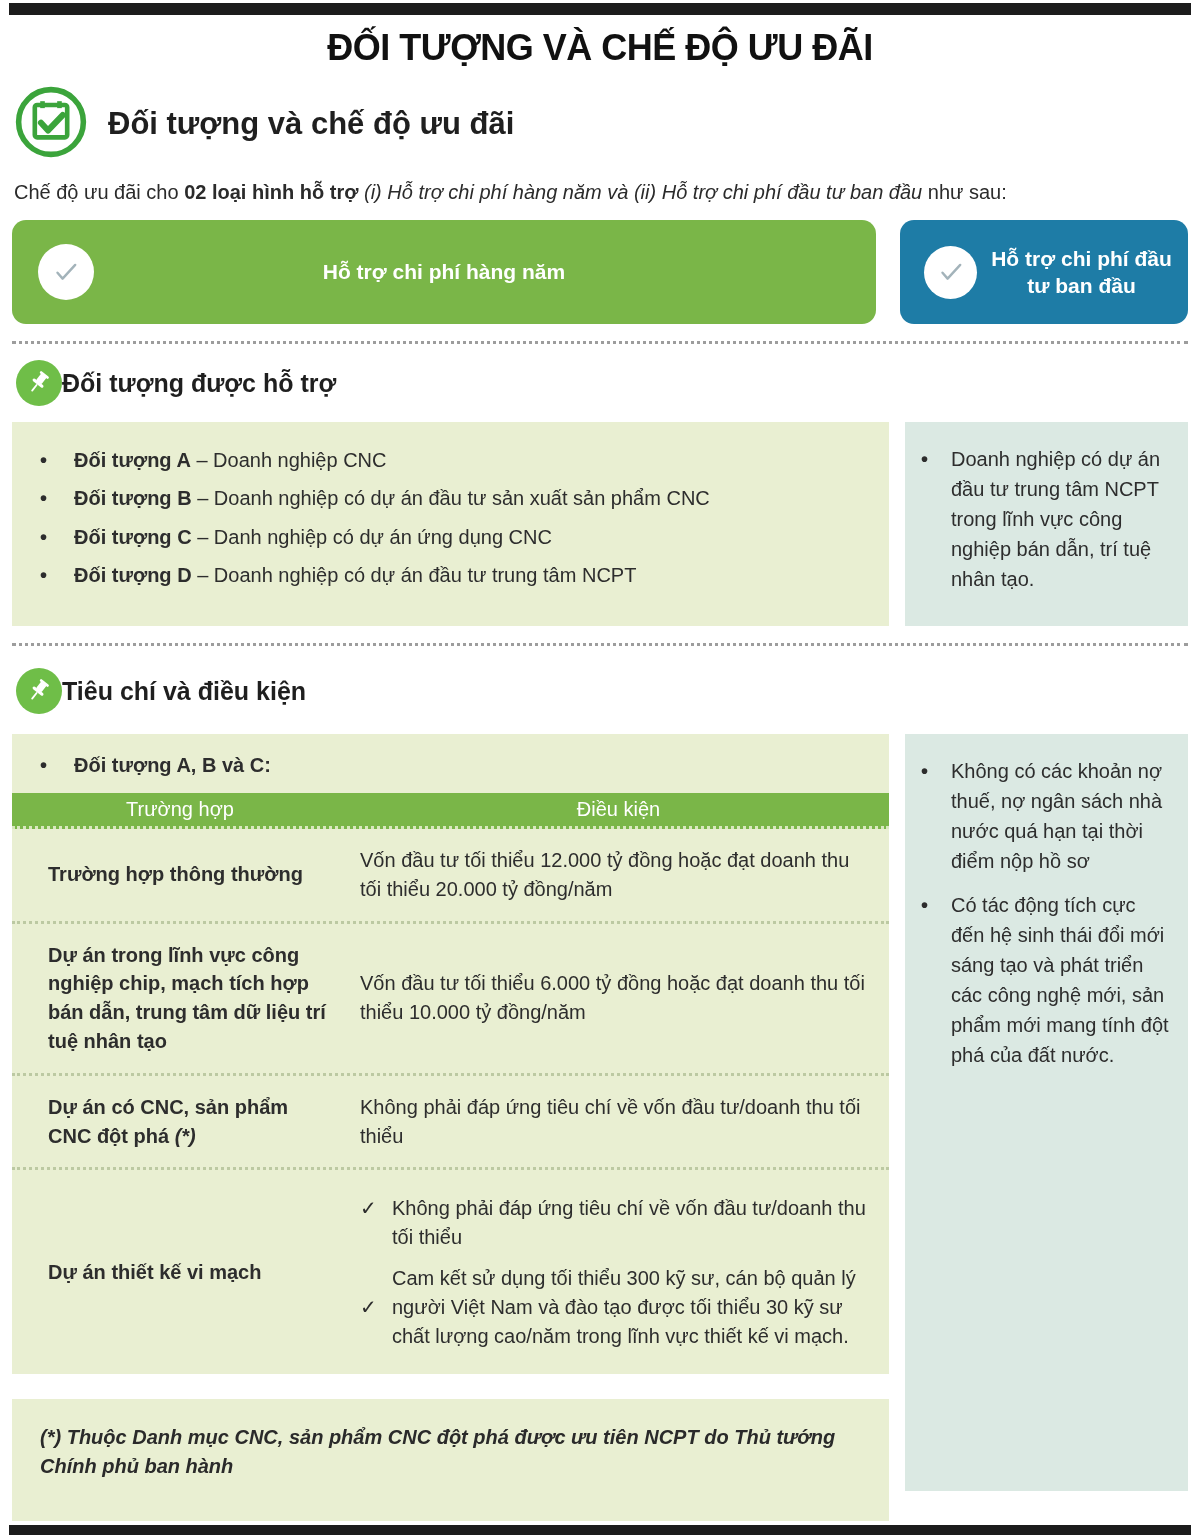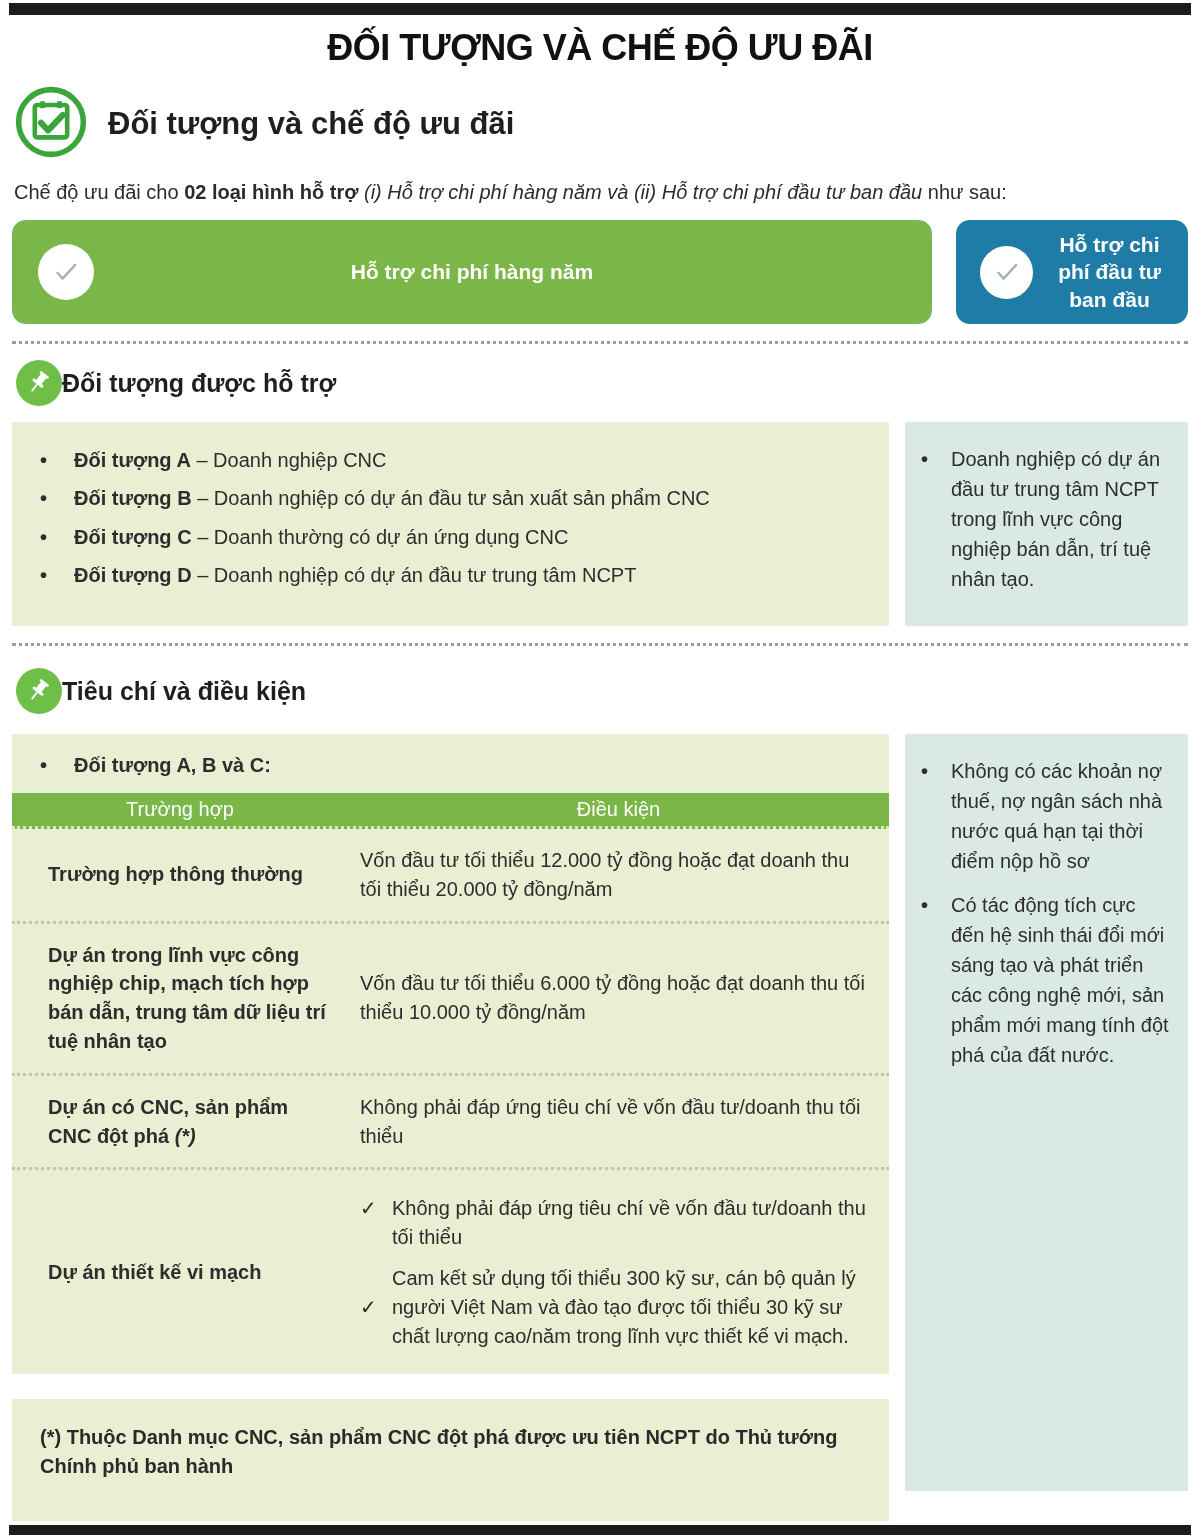--- a/index.html
+++ b/index.html
@@ -32,21 +32,21 @@
   .banners { display: flex; gap: 24px; }
   .banner {
     height: 104px; border-radius: 14px; color: #fff; font-weight: 700; font-size: 21px;
   }
   .banner-green {
     flex: 1; background: #7ab648; position: relative;
     display: flex; align-items: center; justify-content: center;
   }
   .banner-green .check-circle { position: absolute; left: 26px; top: 24px; }
   .banner-blue {
-    width: 232px; background: #1e7ca6;
+    width: 288px; background: #1e7ca6;
     display: flex; align-items: center; padding-left: 24px; gap: 8px;
   }
   .banner-blue .label { flex: 1; text-align: center; line-height: 1.3; padding-right: 10px; }
   .check-circle {
     width: 56px; height: 56px; background: #fff; border-radius: 50%;
     display: flex; align-items: center; justify-content: center; flex: 0 0 auto;
   }
   .banner-blue .check-circle { width: 53px; height: 53px; }
 
   .divider { border-top: 3px dotted #9d9d9d; margin: 17px 0 0; }
@@ -89,21 +89,21 @@
   .tbl-row + .tbl-row { border-top: 3px dotted #bcc9a2; }
   .tbl-row .case { width: 312px; font-weight: 700; padding-right: 24px; flex: 0 0 auto; }
   .tbl-row .cond { flex: 1; }
 
   .check-item { display: flex; margin-bottom: 12px; }
   .check-item:last-child { margin-bottom: 0; align-items: center; }
   .check-icon { width: 32px; flex: 0 0 auto; font-weight: 400; }
   .check-icon::before { content: "\2713"; }
 
   .footnote-box { margin-top: 25px; padding: 24px 30px 22px 28px; font-size: 20px; line-height: 1.44; }
-  .fn-asterisk { font-weight: 600; color: #2a2a2a; margin-bottom: 18px; }
+  .fn-asterisk { font-style: italic; font-weight: 600; color: #2a2a2a; margin-bottom: 18px; }
   .fn-reminder { margin-bottom: 20px; }
 
   .blue-b { margin-bottom: 30px; }
 </style>
 </head>
 <body>
 
 <div class="page">
   <div class="rule-top"></div>
 
@@ -165,21 +165,21 @@
         <div class="bullet-item">
             <span class="dot">•</span>
             <span><b>Đối tượng A</b><span> – Doanh nghiệp CNC</span></span>
           </div>
         <div class="bullet-item">
             <span class="dot">•</span>
             <span><b>Đối tượng B</b><span> – Doanh nghiệp có dự án đầu tư sản xuất sản phẩm CNC</span></span>
           </div>
         <div class="bullet-item">
             <span class="dot">•</span>
-            <span><b>Đối tượng C</b><span> – Doanh thường có dự án ứng dụng CNC</span></span>
+            <span><b>Đối tượng C</b><span> – Danh nghiệp có dự án ứng dụng CNC</span></span>
           </div>
         <div class="bullet-item">
             <span class="dot">•</span>
             <span><b>Đối tượng D</b><span> – Doanh nghiệp có dự án đầu tư trung tâm NCPT</span></span>
           </div>
       </div>
     </div>
     <div class="col-right">
       <div class="box-blue side-box">
         <div class="bullet-item">

